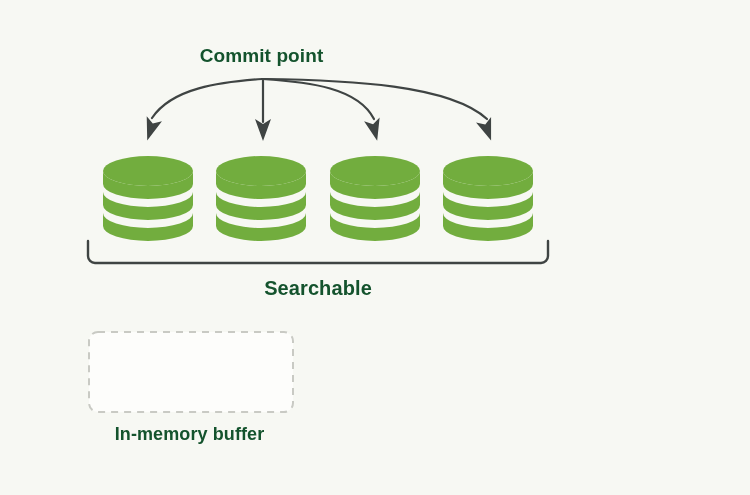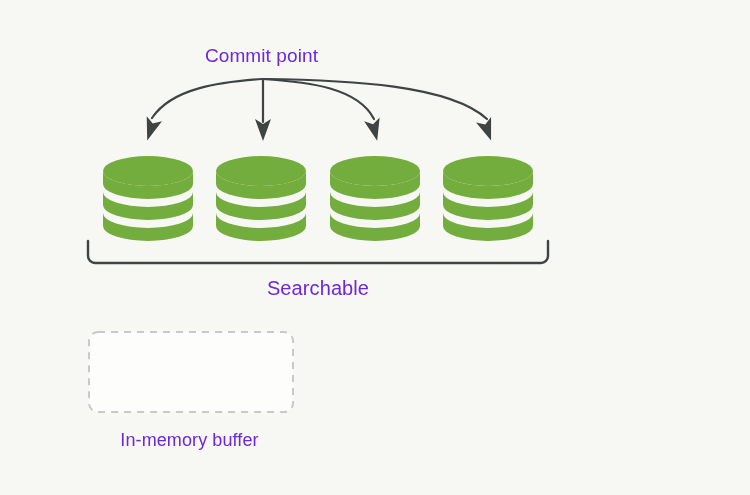--- a/index.html
+++ b/index.html
@@ -16,22 +16,22 @@
   }
   #diagram-root {
     position: absolute;
     left: 0;
     top: 0;
     width: 750px;
     height: 495px;
   }
   .label {
     position: absolute;
-    color: #6d28d9;
-    font-weight: normal;
+    color: #14532d;
+    font-weight: bold;
     white-space: nowrap;
     letter-spacing: 0.1px;
   }
   #commit-point-label {
     left: 0;
     top: 45px;
     width: 523px;
     text-align: center;
     font-size: 19px;
   }
@@ -41,21 +41,20 @@
     width: 636px;
     text-align: center;
     font-size: 20px;
   }
   #buffer-label {
     left: 0;
     top: 424px;
     width: 379px;
     text-align: center;
     font-size: 18px;
-    margin-top: 6px;
   }
   svg.layer {
     position: absolute;
     left: 0;
     top: 0;
     width: 750px;
     height: 495px;
     overflow: visible;
   }
 </style>

